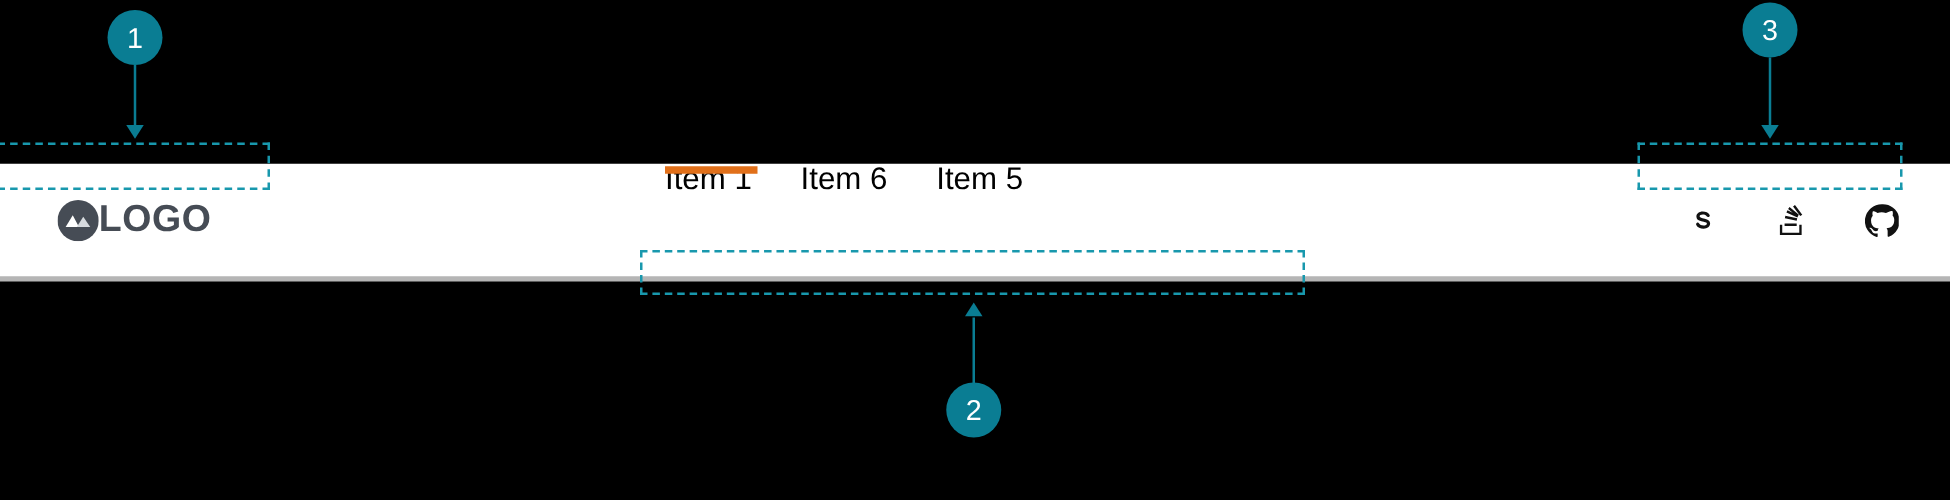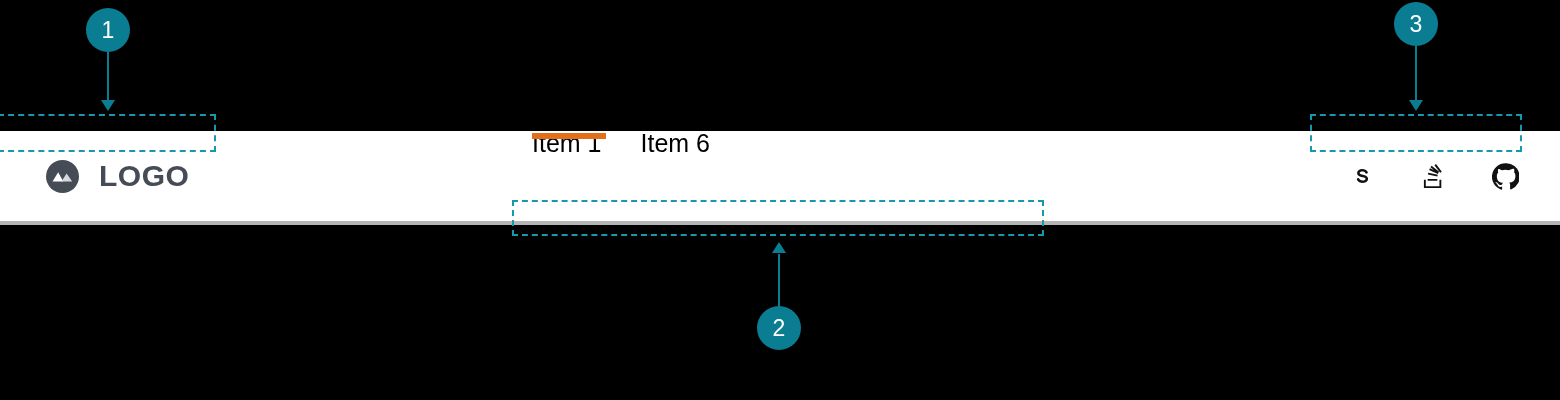--- a/index.html
+++ b/index.html
@@ -34,21 +34,21 @@
   }
 
   
   .brand {
     position: absolute;
     left: 46px;
     top: 0;
     height: 90px;
     display: flex;
     align-items: center;
-    gap: 20px;
+    gap: 0;
     text-decoration: none;
   }
   .brand-mark {
     width: 33px;
     height: 33px;
     display: block;
     flex: 0 0 auto;
   }
   .brand-text {
     font-size: 30px;
@@ -190,20 +190,23 @@
       <span class="brand-text">LOGO</span>
     </a>
 
     <nav class="main-nav">
       <a class="nav-item is-active" href="#">
         <span class="nav-label">Item 1</span>
       </a>
       <a class="nav-item" href="#">
         <span class="nav-label">Item 6</span>
       </a>
+      <a class="nav-item" href="#">
+        <span class="nav-label">Item 5</span>
+      </a>
     </nav>
 
     <div class="social-nav">
       <a class="social-link" href="#">
         <svg viewBox="0 0 24 24" width="24" height="24" aria-hidden="true">
           <path fill="currentColor" d="M13.9 18.9c-2.6 0-4.9-1-5.9-3-.3-.6-.1-1.4.6-1.7.6-.3 1.4 0 1.7.6.5 1 1.8 1.6 3.5 1.6 1.6 0 2.7-.6 2.7-1.5 0-.8-.6-1.2-2.6-1.6l-1.8-.4c-2.5-.5-4-1.7-4-3.8 0-2.3 2.1-4 5.1-4 2.4 0 4.4.9 5.4 2.6.4.6.2 1.4-.5 1.8-.6.3-1.4.1-1.8-.5-.5-.9-1.6-1.4-3.1-1.4-1.5 0-2.5.6-2.5 1.4 0 .7.6 1.1 2.3 1.5l1.8.4c2.7.6 4.3 1.8 4.3 3.9 0 2.4-2.2 4.1-5.2 4.1z"></path>
           <path fill="currentColor" d="M12 1.4c-1 0-1.9.2-2.8.6C8.5 1.8 7.8 1.7 7 1.7 3.9 1.7 1.4 4.2 1.4 7.3c0 .8.2 1.6.5 2.3-.3.8-.5 1.7-.5 2.6 0 .9.2 1.8.5 2.6-.3.7-.5 1.5-.5 2.3 0 3.1 2.5 5.6 5.6 5.6.8 0 1.5-.1 2.2-.4.9.4 1.8.6 2.8.6 1 0 1.9-.2 2.8-.6.7.3 1.4.4 2.2.4 3.1 0 5.6-2.5 5.6-5.6 0-.8-.2-1.6-.5-2.3.3-.8.5-1.7.5-2.6 0-.9-.2-1.8-.5-2.6.3-.7.5-1.5.5-2.3 0-3.1-2.5-5.6-5.6-5.6-.8 0-1.5.1-2.2.4-.9-.4-1.8-.6-2.8-.6z" opacity="0"></path>
         </svg>
       </a>
       <a class="social-link" href="#">

